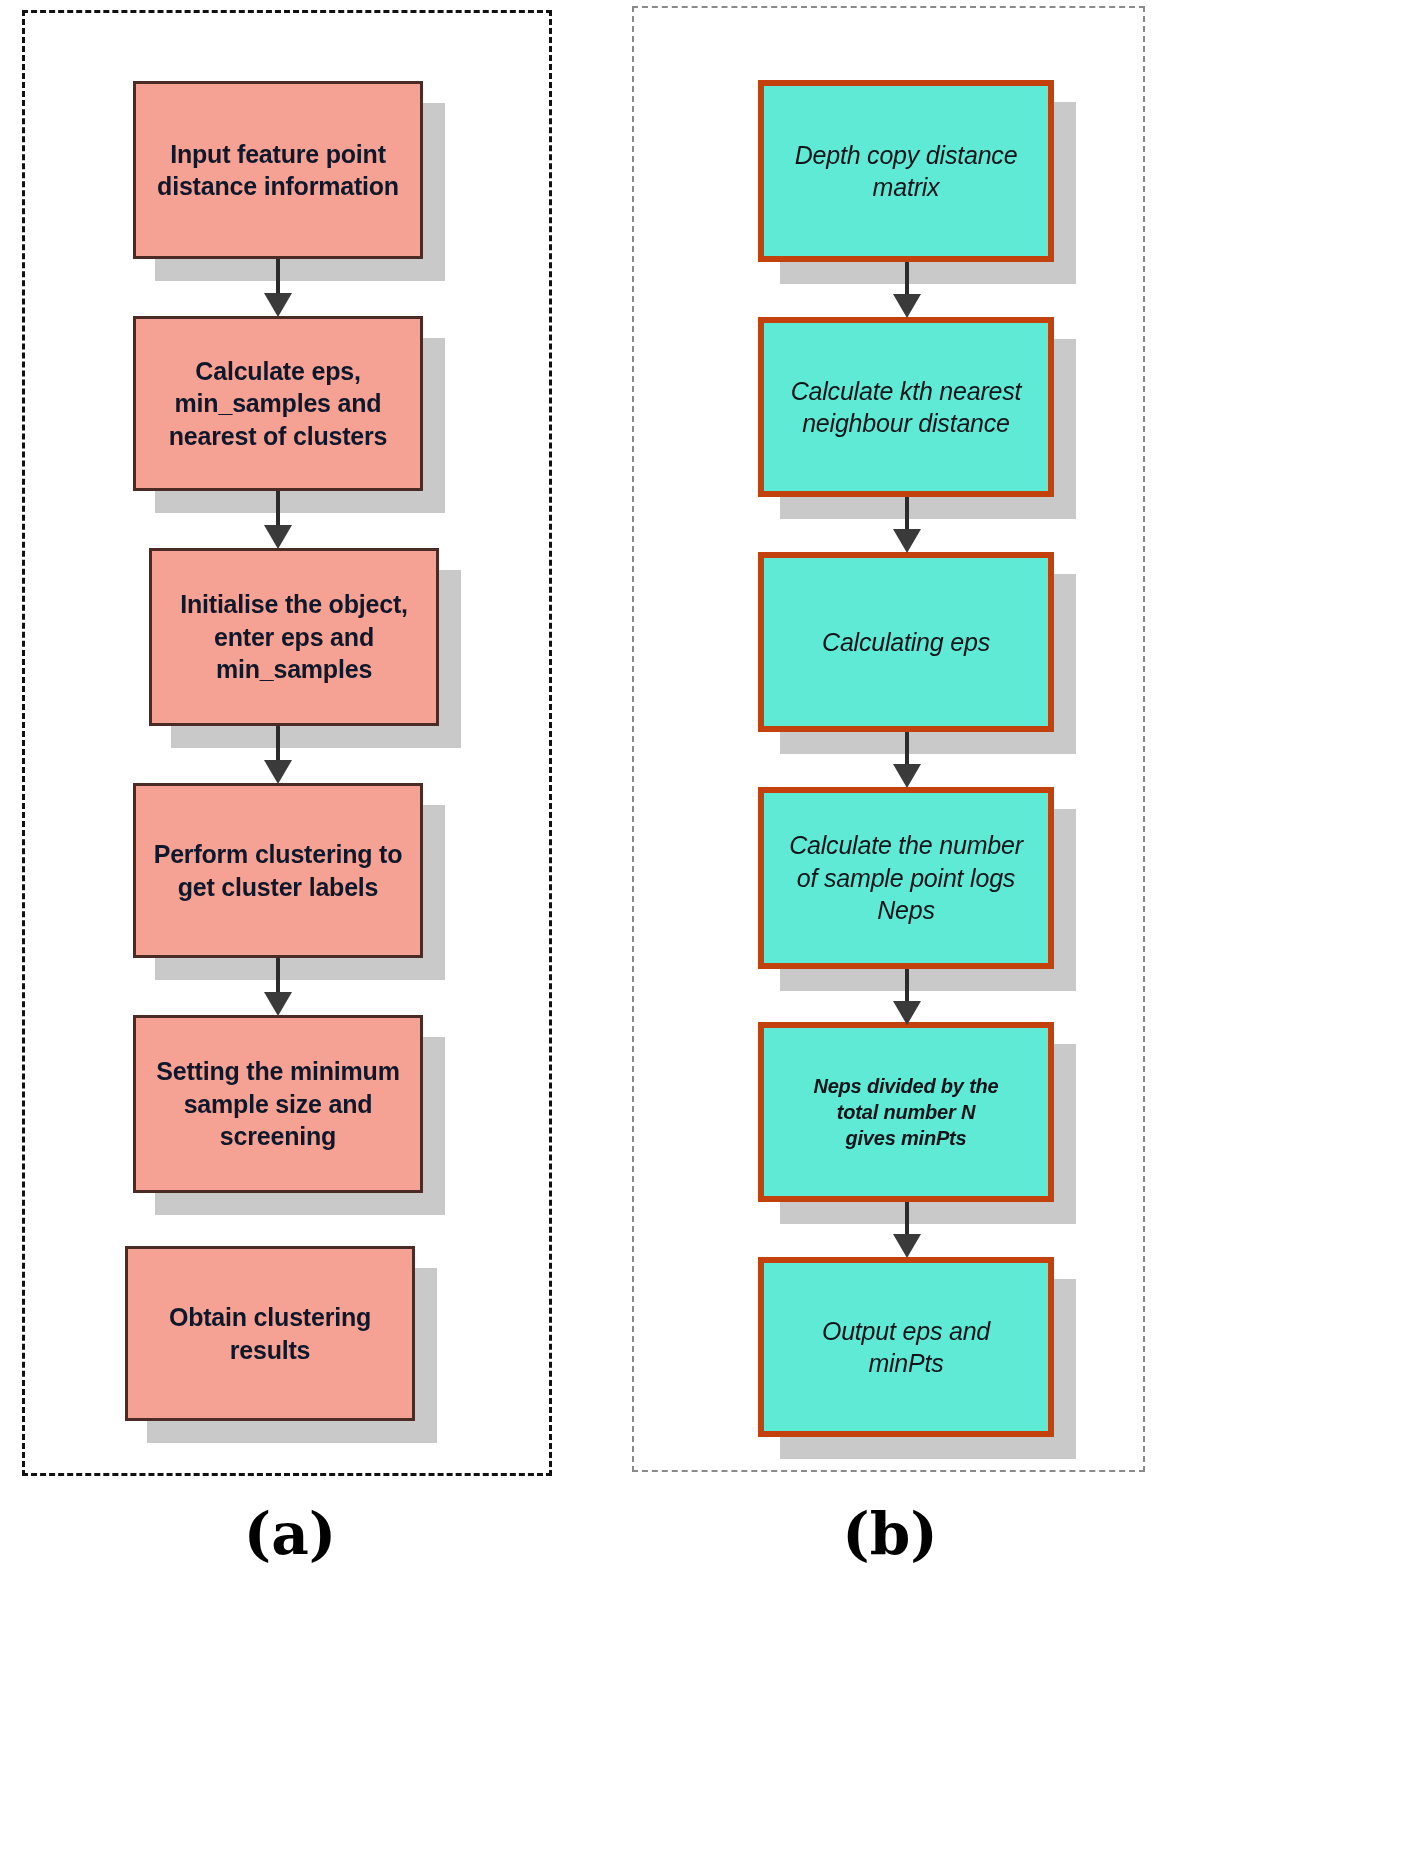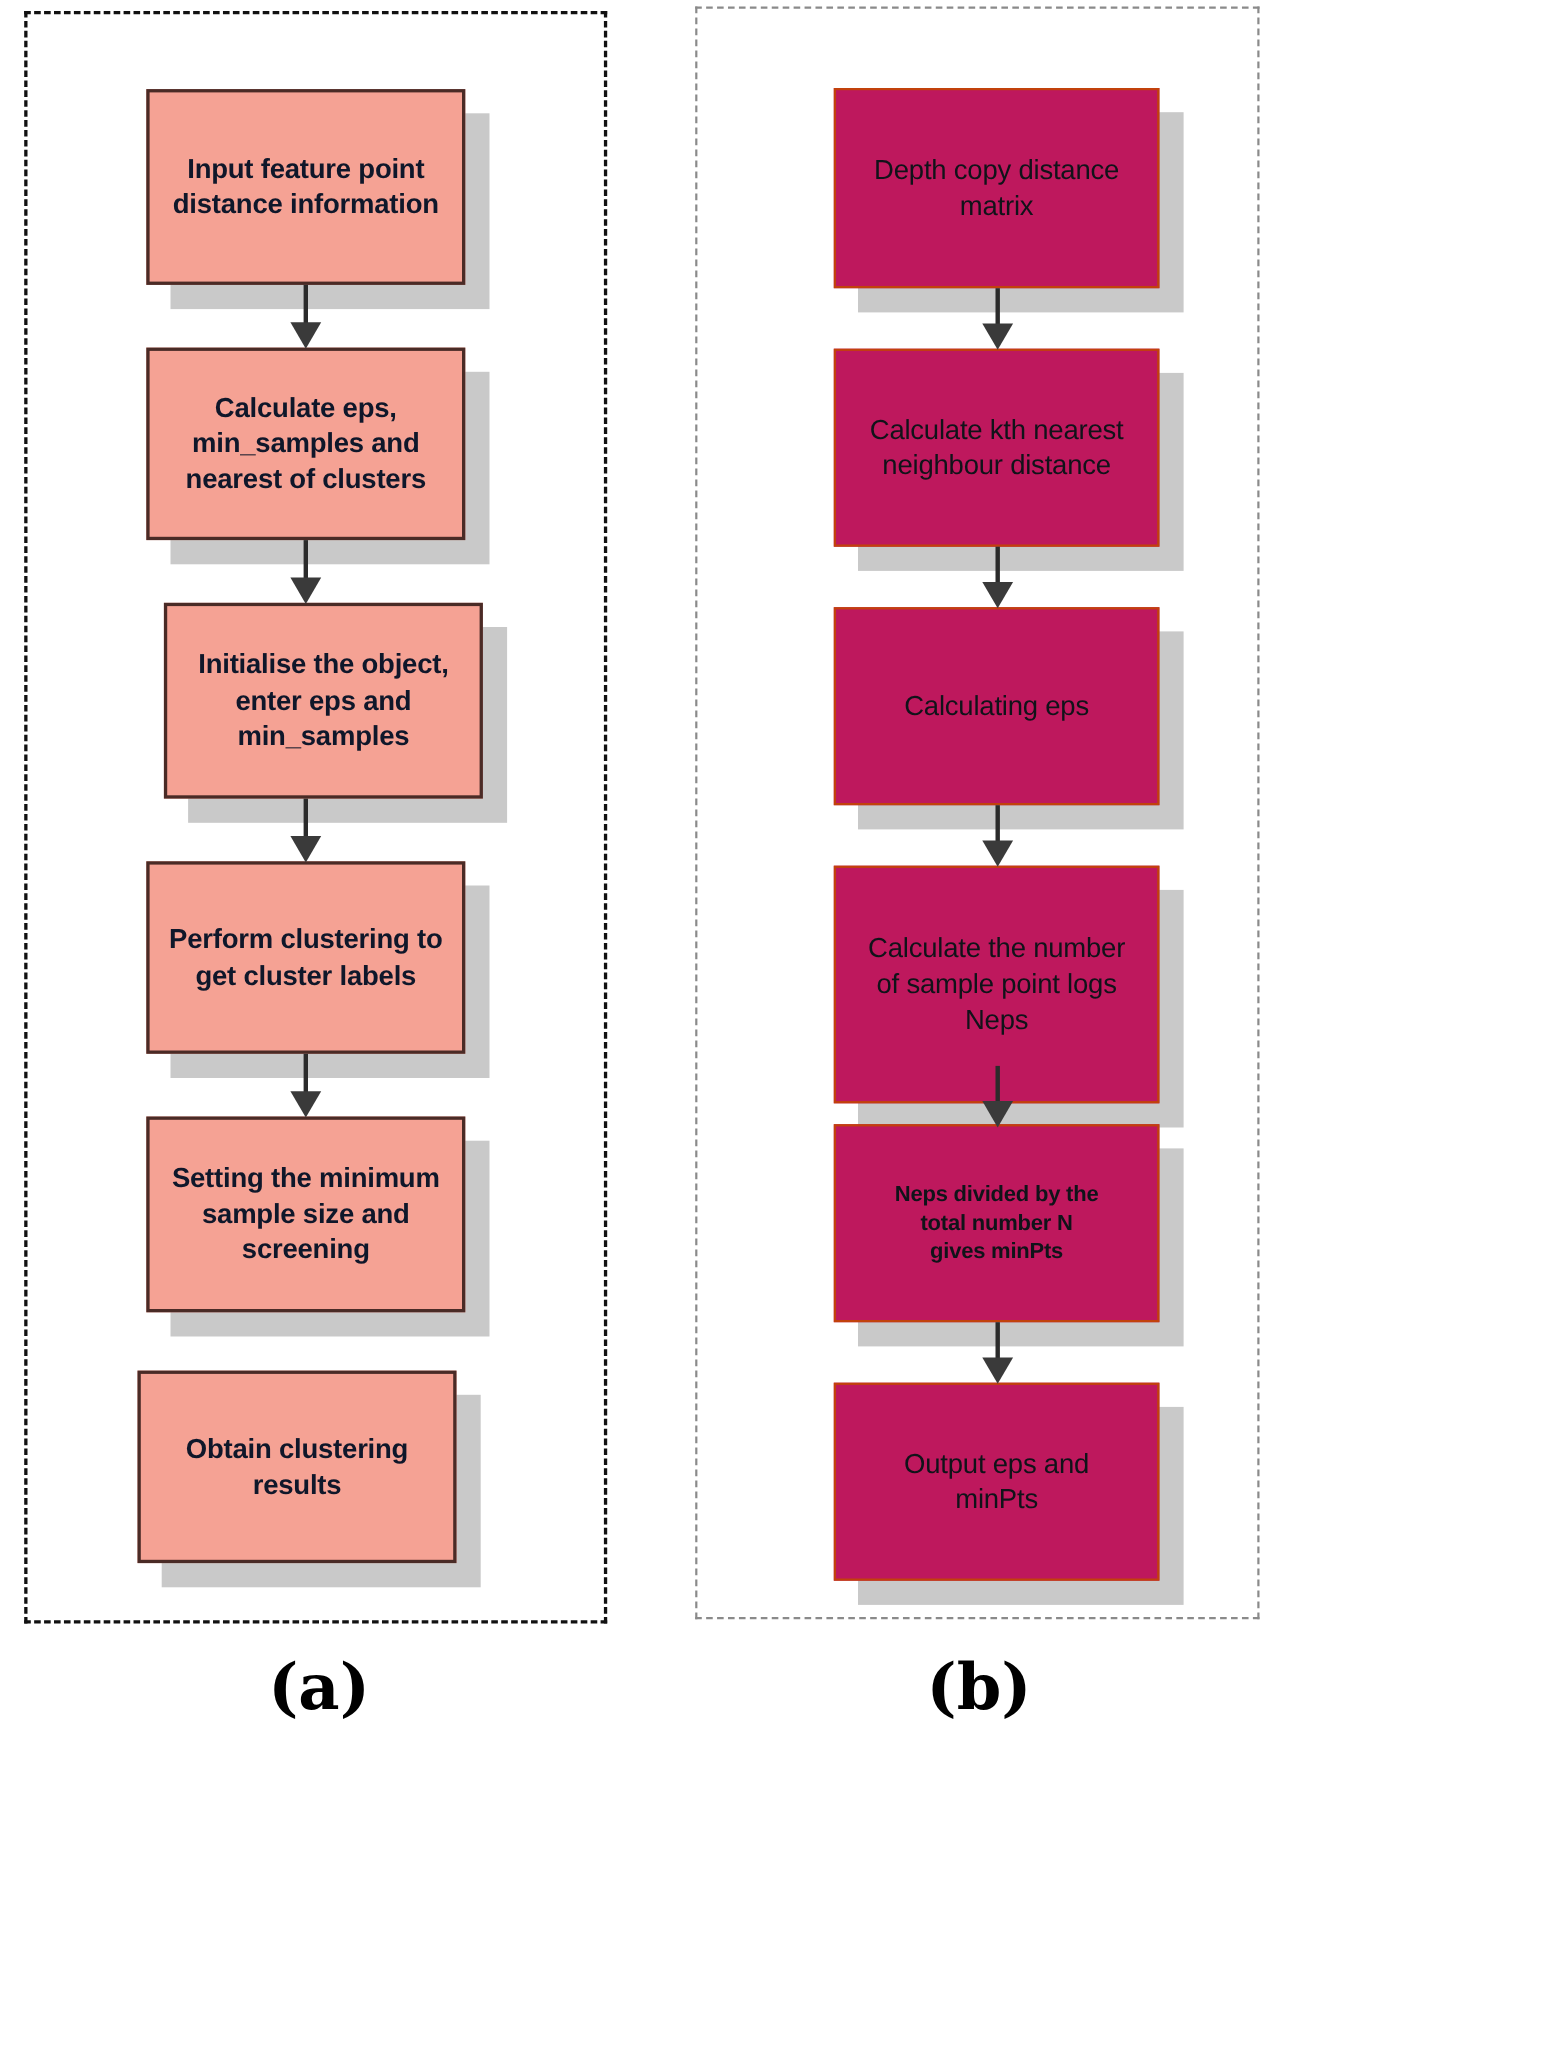--- a/index.html
+++ b/index.html
@@ -91,22 +91,23 @@
   }
   .flow-a .label {
     color: #0f172a;
     font-size: 25px;
     font-weight: 700;
     letter-spacing: -0.2px;
   }
 
   
   .flow-b .boxface {
-    background: #be185d;
-    border: 2px solid #c2410c;
+    background: #5eead4;
+    border: 6px solid #c2410c;
+    font-style: italic;
   }
   .flow-b .label {
     color: #101319;
     font-size: 25px;
     font-weight: 400;
     letter-spacing: -0.2px;
   }
   .flow-b .node.bold .label {
     font-weight: 700;
     font-size: 20px;
@@ -265,21 +266,21 @@
         <div class="boxface">
           <span class="label">Calculating eps</span>
         </div>
       </div>
 
       <div class="arrow" style="left:248px; top:724px; width:50px; height:56px;">
         <div class="stem" style="height:34px;"></div>
         <div class="head"></div>
       </div>
 
-      <div class="node" style="left:124px; top:779px; width:296px; height:216px;">
+      <div class="node" style="left:124px; top:779px; width:296px; height:182px;">
         <div class="shadow"></div>
         <div class="boxface">
           <span class="label">Calculate the number
 of sample point logs
 Neps</span>
         </div>
       </div>
 
       <div class="arrow" style="left:248px; top:961px; width:50px; height:56px;">
         <div class="stem" style="height:34px;"></div>

